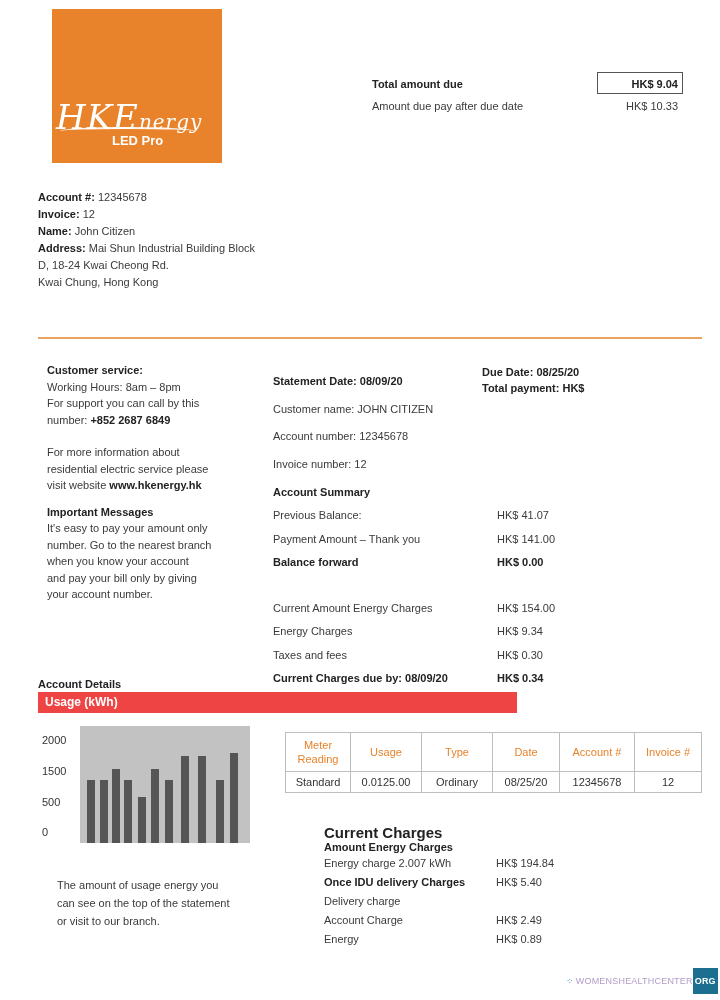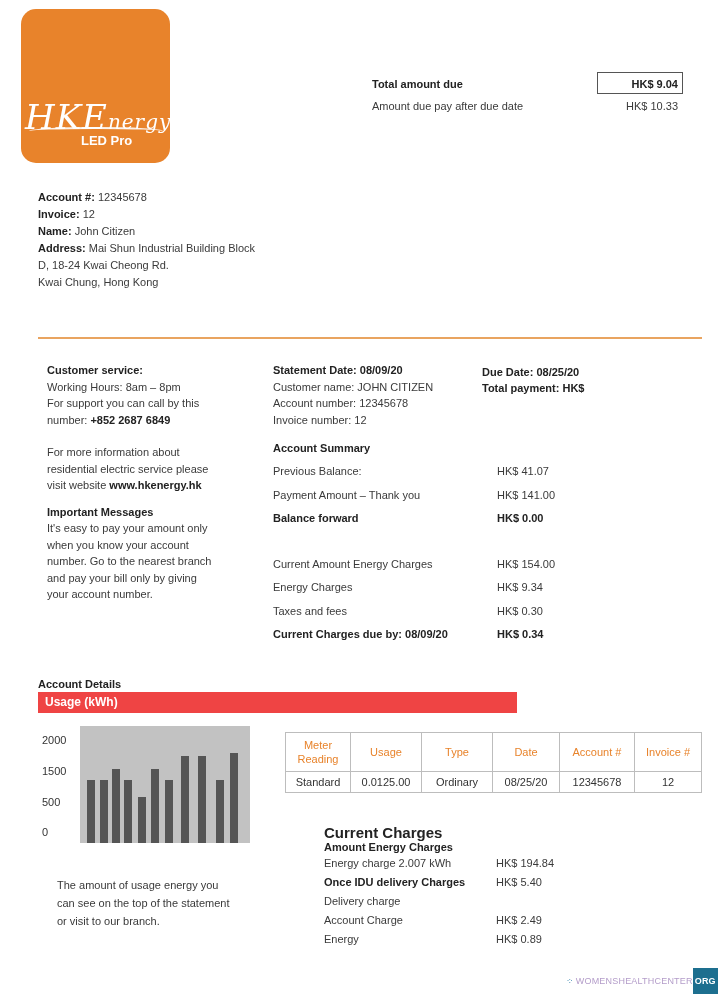--- a/index.html
+++ b/index.html
@@ -1,36 +1,36 @@
 <!DOCTYPE html>
 <html><head>
 <meta charset="utf-8">
 <style>
   html, body { margin: 0; padding: 0; background: #ffffff; }
   body { width: 720px; height: 1000px; position: relative; overflow: hidden;
          font-family: "Liberation Sans", "DejaVu Sans", sans-serif; color: #3a3a3a; font-size: 11px; }
   .abs { position: absolute; }
   .b { font-weight: bold; color: #222; }
-  .logo { left: 21px; top: 9px; width: 149px; height: 154px; background: #e8832b; border-radius: 15px; }
+  .logo { left: 52px; top: 9px; width: 170px; height: 154px; background: #e8832b; }
   .logo-main { position: absolute; left: 4px; top: 88px; width: 140px; text-align: center;
                color: #fff; font-family: "DejaVu Serif", serif; font-style: italic; font-size: 26px; letter-spacing: 1px; }
   .logo-main span { font-size: 34px; }
   .logo-swoosh { position: absolute; left: 8px; top: 118px; width: 134px; height: 6px; border-top: 2px solid #fff;
                  border-radius: 50% 50% 0 0; opacity: .9; }
   .logo-sub { position: absolute; left: 60px; top: 124px; color: #fff; font-weight: bold; font-size: 13px; }
   .totals { left: 372px; top: 76px; width: 310px; }
   .totals .row { position: relative; height: 22px; }
   .totals .lbl { position: absolute; left: 0; top: 2px; font-size: 11px; }
   .totals .val { position: absolute; right: 4px; top: 2px; font-size: 11px; }
   .totals .box { position: absolute; left: 225px; top: -4px; width: 84px; height: 20px; border: 1px solid #555; }
   .addr { left: 38px; top: 189px; line-height: 17px; font-size: 11px; }
   .sep { left: 38px; top: 337px; width: 664px; height: 2px; background: #e9a460; }
   .col1 { left: 47px; top: 362px; width: 200px; line-height: 16.5px; font-size: 11px; }
   .col2 { left: 273px; top: 362px; width: 340px; font-size: 11px; }
-  .col2 .l { line-height: 16.5px; }
+  .col2 .l { line-height: 16.5px; margin-top: 11px; }
   .due { left: 482px; top: 364px; line-height: 16px; font-size: 11px; }
   .sumrow { position: relative; height: 23.5px; }
   .sumrow .k { position: absolute; left: 0; top: 0; }
   .sumrow .v { position: absolute; left: 224px; top: 0; }
   .acct-details { left: 38px; top: 678px; font-size: 11px; }
   .usage-bar { left: 38px; top: 692px; width: 479px; height: 21px; background: #ef4444; color: #fff;
                font-weight: bold; font-size: 12px; line-height: 21px; padding-left: 7px; box-sizing: border-box; }
   .chart { left: 80px; top: 726px; width: 170px; height: 117px; background: #c2c2c2; }
   .ytick { position: absolute; left: 42px; font-size: 11px; color: #333; }
   .bar { position: absolute; bottom: 0; width: 8px; background: #555; }
@@ -87,22 +87,22 @@
   <div>Working Hours: 8am – 8pm</div>
   <div>For support you can call by this</div>
   <div><span>number:</span> <span class="b">+852 2687 6849</span></div>
   <div style="height:16px"></div>
   <div>For more information about</div>
   <div>residential electric service please</div>
   <div><span>visit website</span> <span class="b">www.hkenergy.hk</span></div>
   <div style="height:10px"></div>
   <div class="b">Important Messages</div>
   <div>It's easy to pay your amount only</div>
+  <div>number. Go to the nearest branch</div>
   <div>when you know your account</div>
-  <div>number. Go to the nearest branch</div>
   <div>and pay your bill only by giving</div>
   <div>your account number.</div>
 </div>
 
 <div class="abs col2">
   <div class="l b">Statement Date: 08/09/20</div>
   <div class="l">Customer name: JOHN CITIZEN</div>
   <div class="l">Account number: 12345678</div>
   <div class="l">Invoice number: 12</div>
   <div style="height:14px"></div>

